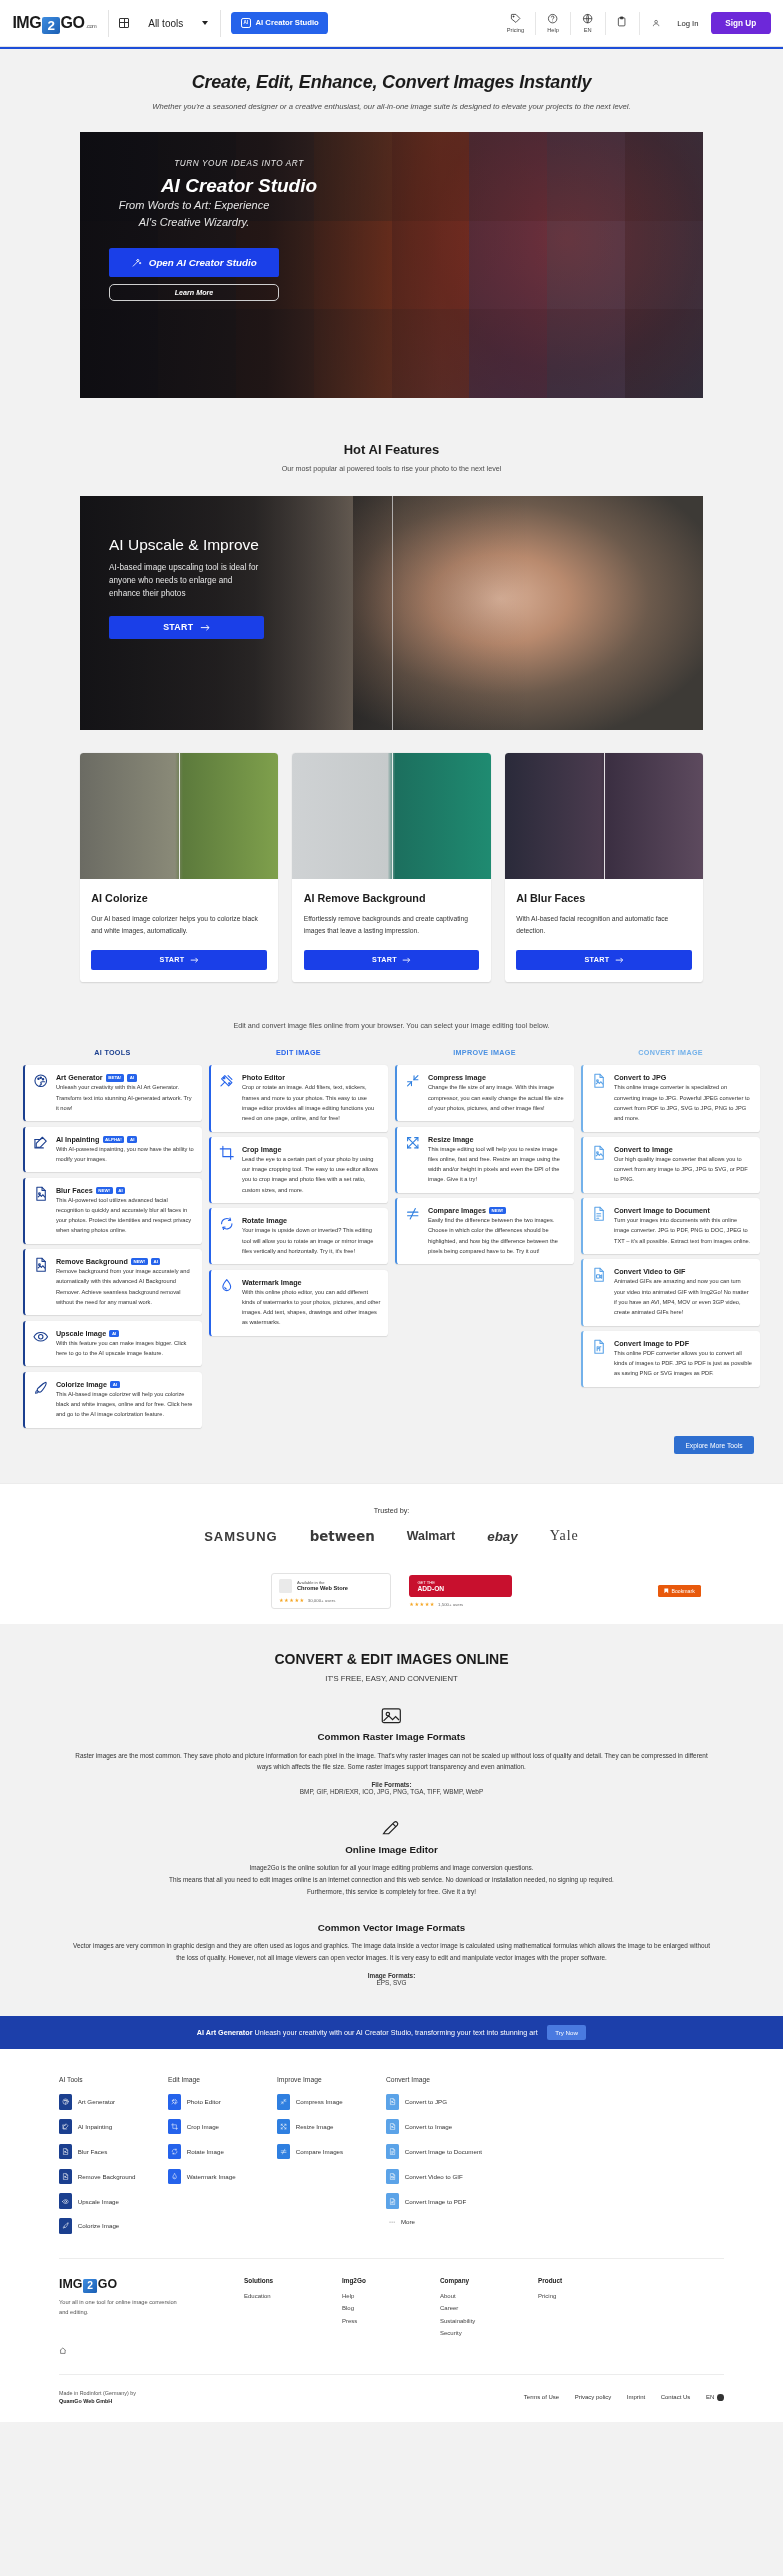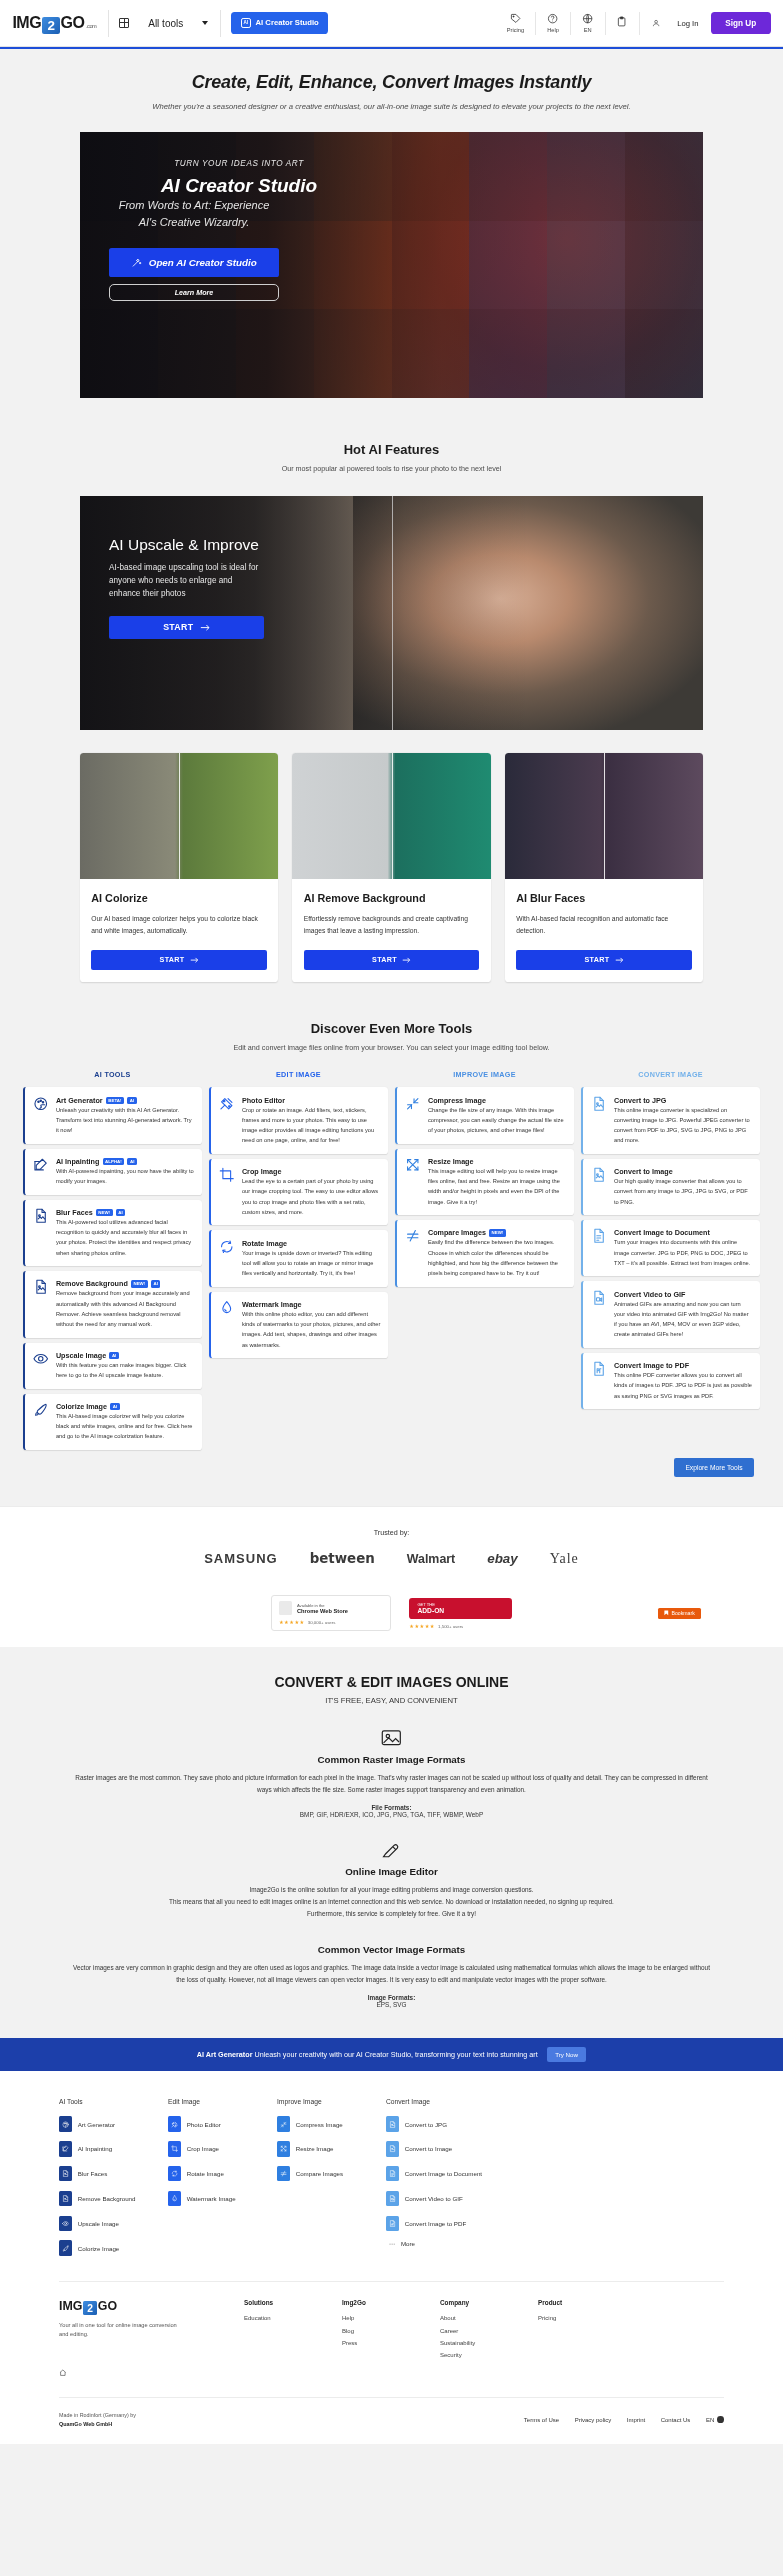--- a/index.html
+++ b/index.html
@@ -388,21 +388,20 @@
           <span>START</span>
           <svg width="8.8" height="6.2" viewBox="0 0 24 16" fill="none" stroke="#fff" stroke-width="2.4">
               <path d="M2 8h19M15 2l6 6-6 6"></path>
             </svg>
         </div>
       </div>
     </div>
   </div>
 
   <div class="tools-sec sec-head">
-    <h2>Discover Even More Tools</h2>
     <p>Edit and convert image files online from your browser. You can select your image editing tool below.</p>
   </div>
   <div class="cols" id="tool-cols">
       <div class="col c1">
         <div class="col-head">AI TOOLS</div>
         <div class="tool">
           <span class="ico">
             <svg viewBox="0 0 24 24" stroke-linecap="round" stroke-linejoin="round" stroke-width="1.7">
               <circle cx="12" cy="12" r="9"></circle>
               <circle cx="8.5" cy="9" r="1.1" fill="currentColor"></circle>

